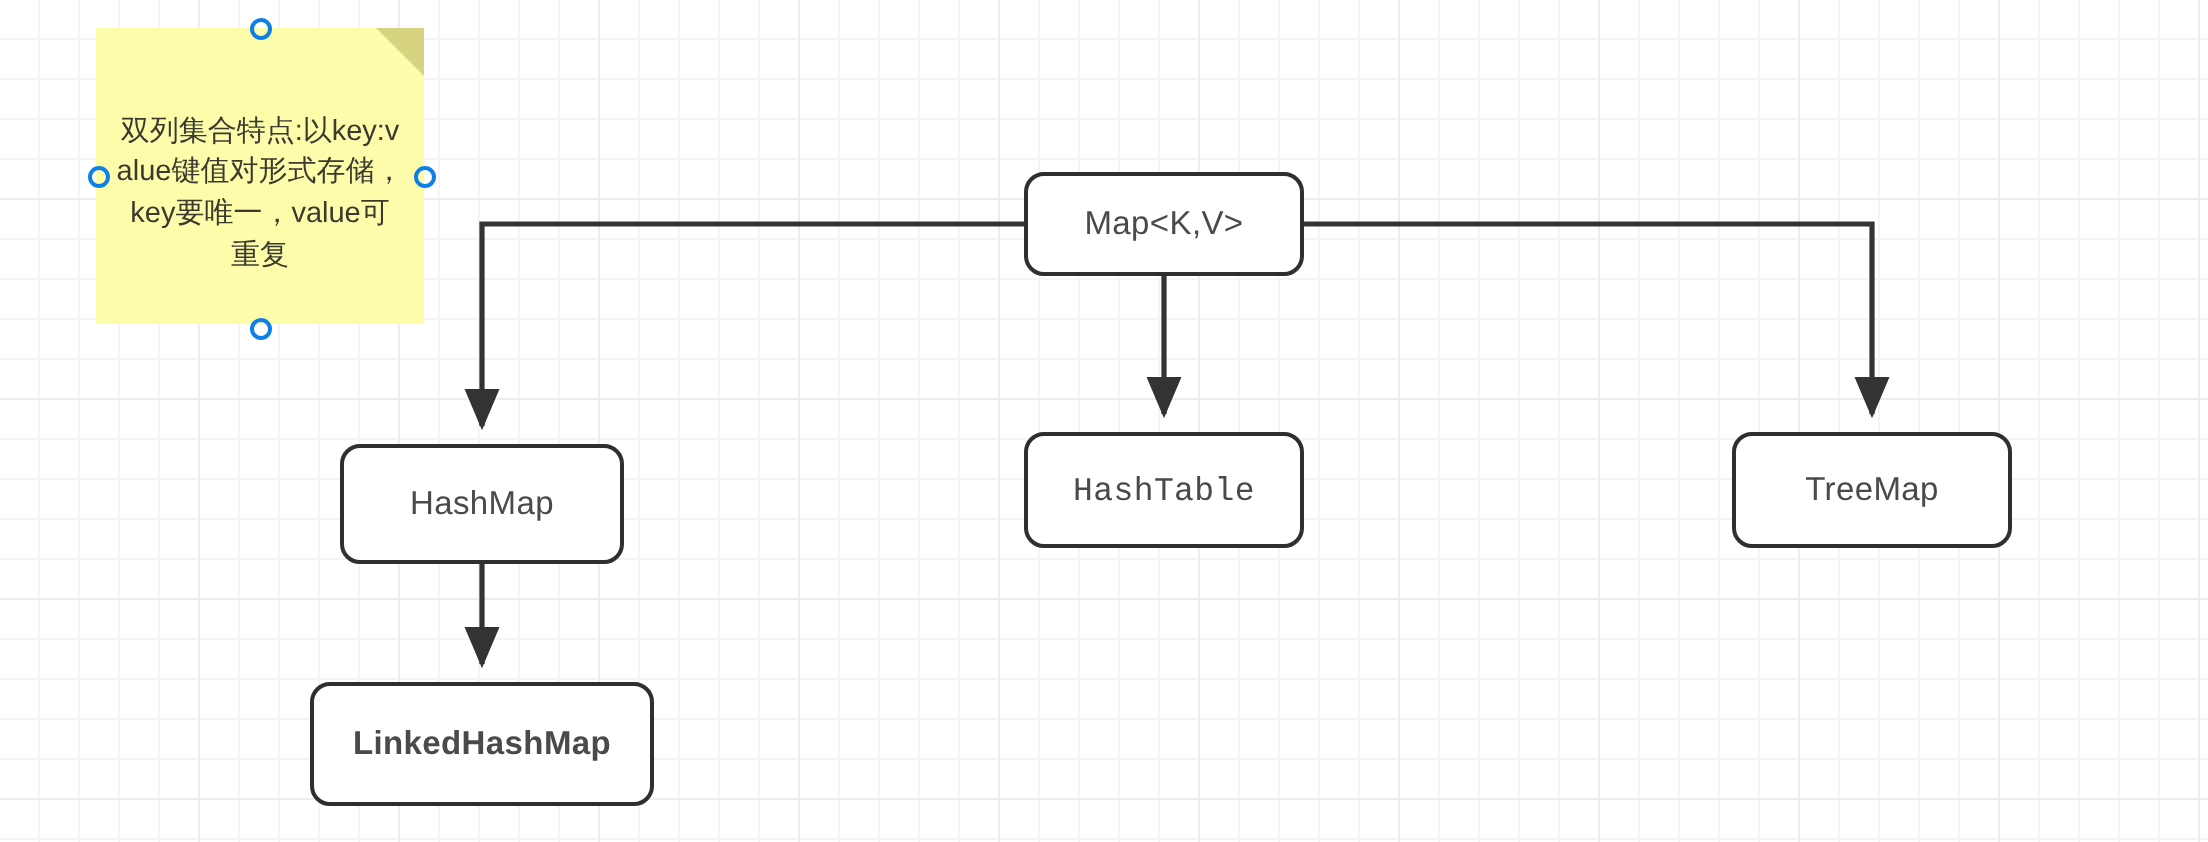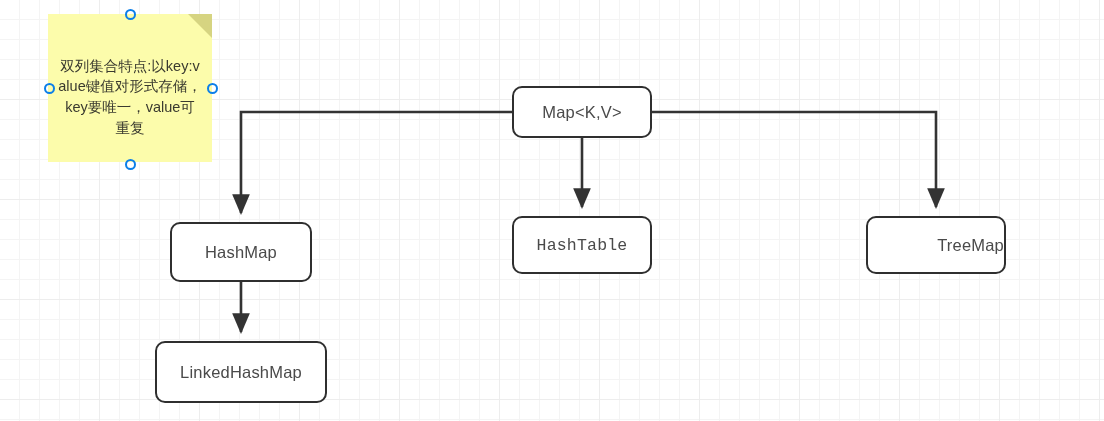--- a/index.html
+++ b/index.html
@@ -116,21 +116,21 @@
   </div>
 
   <div class="node-box" style="left:512px; top:86px; width:140px; height:52px;">
     <span>Map&lt;K,V&gt;</span>
   </div>
 
   <div class="node-box" style="left:512px; top:216px; width:140px; height:58px;font-family:Liberation Mono, monospace;">
     <span>HashTable</span>
   </div>
 
-  <div class="node-box" style="left:866px; top:216px; width:140px; height:58px;justify-content:flex-end;">
+  <div class="node-box" style="left:866px; top:216px; width:140px; height:58px;">
     <span>TreeMap</span>
   </div>
 
-  <div class="node-box" style="left:155px; top:341px; width:172px; height:62px;">
+  <div class="node-box" style="left:155px; top:341px; width:172px; height:62px;font-weight:bold;">
     <span>LinkedHashMap</span>
   </div>
 
 </div>
 
 </body></html>

